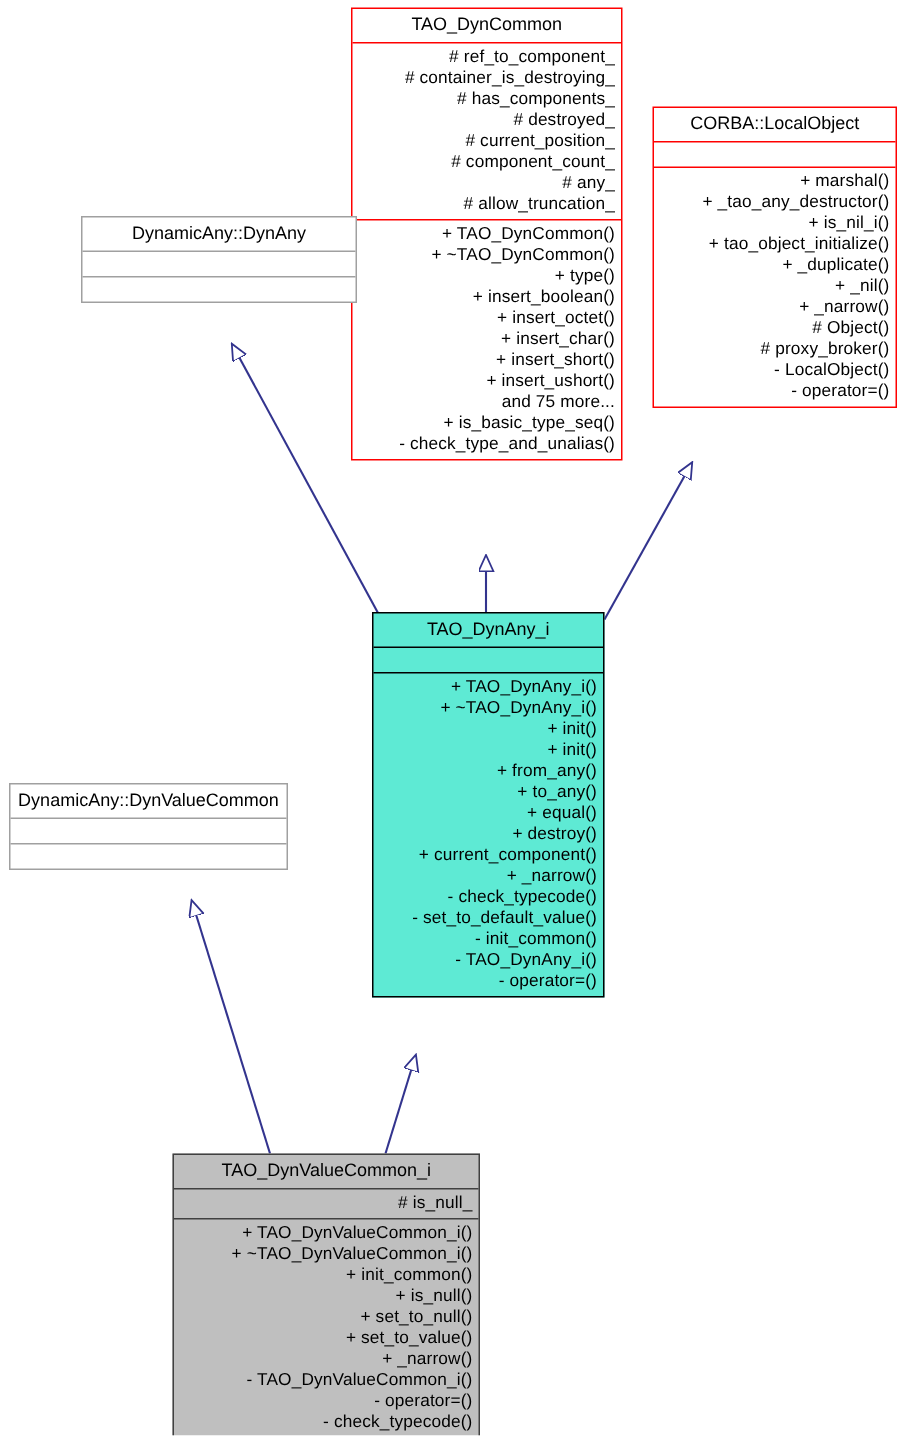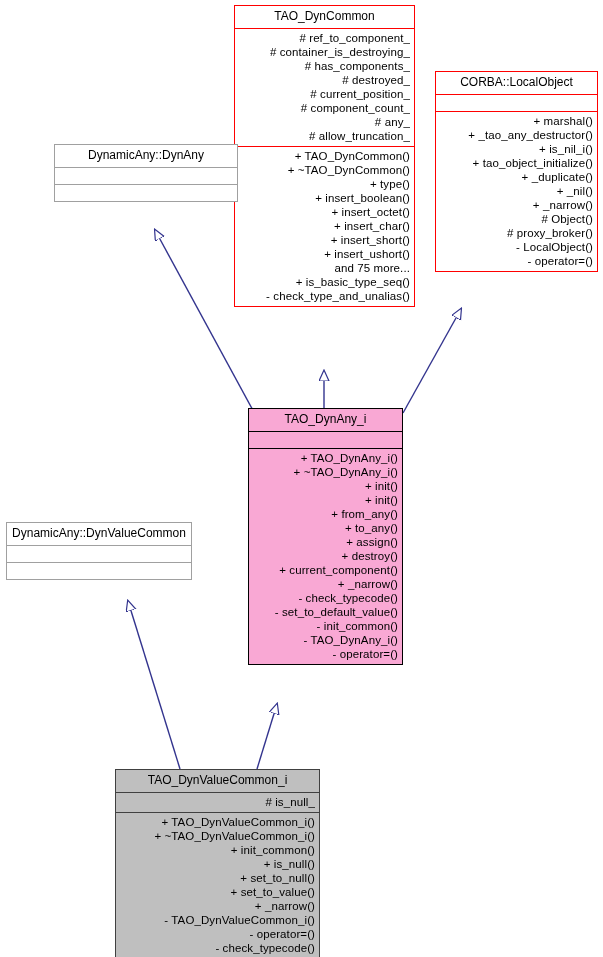--- a/index.html
+++ b/index.html
@@ -22,21 +22,21 @@
     left: 0;
     top: 0;
     width: 603px;
     height: 957px;
     pointer-events: none;
   }
   .uml-box {
     position: absolute;
     box-sizing: border-box;
     border: 1px solid #000000;
-    background: #f9a8d4;
+    background: #5eead4;
     font-size: 11.5px;
     line-height: 1.22;
     color: #000000;
   }
   .uml-box.red {
     border-color: #ff0000;
     background: #ffffff;
   }
   .uml-box.grey {
     border-color: #404040;
@@ -161,21 +161,21 @@
     <div class="sep"></div>
     <div class="cls-section empty"></div>
     <div class="sep"></div>
     <div class="cls-section">
       <div class="member">+ TAO_DynAny_i()</div>
       <div class="member">+ ~TAO_DynAny_i()</div>
       <div class="member">+ init()</div>
       <div class="member">+ init()</div>
       <div class="member">+ from_any()</div>
       <div class="member">+ to_any()</div>
-      <div class="member">+ assign()</div>
+      <div class="member">+ equal()</div>
       <div class="member">+ destroy()</div>
       <div class="member">+ current_component()</div>
       <div class="member">+ _narrow()</div>
       <div class="member">- check_typecode()</div>
       <div class="member">- set_to_default_value()</div>
       <div class="member">- init_common()</div>
       <div class="member">- TAO_DynAny_i()</div>
       <div class="member">- operator=()</div>
     </div>
   </div>

